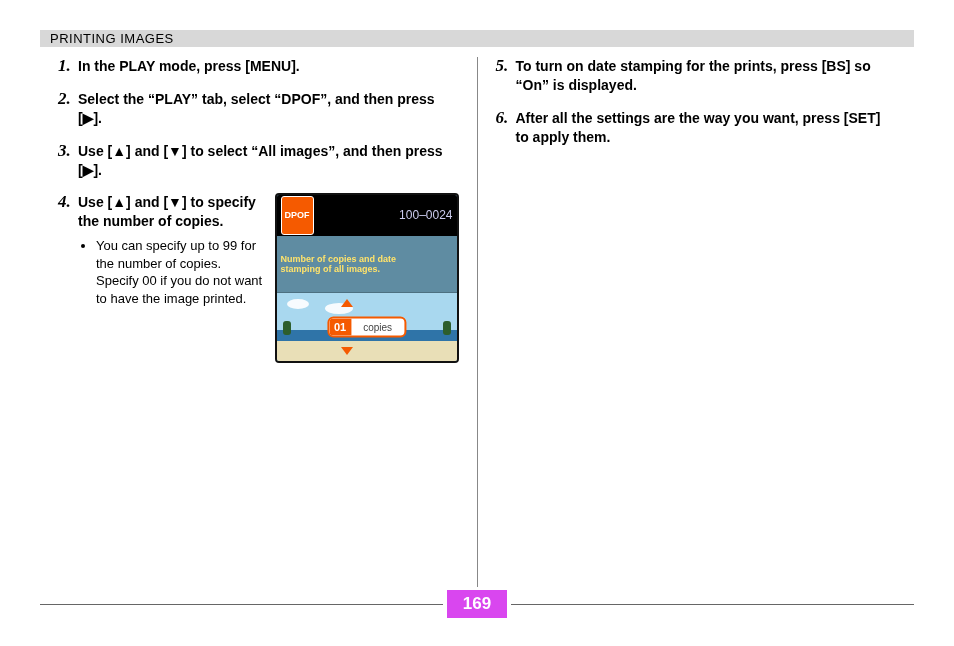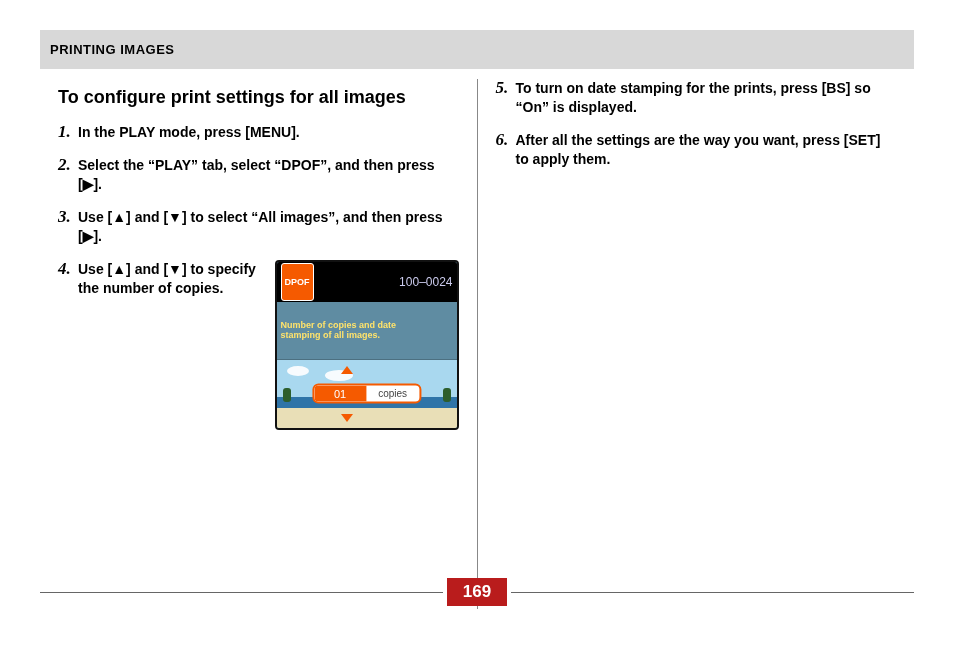--- a/index.html
+++ b/index.html
@@ -1,17 +1,17 @@
 <!DOCTYPE html>
 <html><head>
 <meta charset="utf-8">
 <style>
   html,body{margin:0;padding:0;font-family:Arial,Helvetica,sans-serif;color:#000;background:#fff}
   .page{position:relative;width:954px;height:646px;box-sizing:border-box;padding:30px 40px 0 40px}
-  .hdr{background:#d8d8d8;padding:12px 10px;font-weight:bold;font-size:13px;letter-spacing:.5px}
+  .hdr{background:#d8d8d8;padding:1px 10px;font-weight:normal;font-size:13px;letter-spacing:.5px}
   .cols{display:flex;margin-top:10px;height:530px}
   .col{flex:1;padding:0 18px;font-size:14px;line-height:1.35}
   .col.left{border-right:1px solid #888}
   .title{font-weight:bold;font-size:18px;margin:6px 0 14px}
   ol.steps{list-style:none;padding:0;margin:0}
   ol.steps>li{display:flex;margin-bottom:14px}
   ol.steps>li>.num{font-style:italic;font-weight:bold;font-size:17px;min-width:20px;font-family:"Times New Roman",serif;line-height:1}
   ol.steps>li>.body{flex:1}
   .step-text{font-weight:bold}
   ul.sub{list-style:disc;margin:6px 0 0 0;padding-left:18px;font-weight:normal;font-size:13px}
@@ -21,60 +21,62 @@
   
   .lcd{width:180px;border:2px solid #111;border-radius:4px;background:#7fbbd9;position:relative;font-family:Arial,sans-serif;overflow:hidden}
   .lcd-top{background:#000;display:flex;justify-content:space-between;align-items:center;padding:1px 4px;font-size:9px}
   .dpof{background:#f55a00;color:#fff;font-weight:bold;border:1px solid #fff;border-radius:3px;padding:12px 3px;font-size:9px}
   .imgno{color:#cce;font-size:12px}
   .lcd-desc{background:rgba(0,0,0,.25);color:#ffe36b;font-size:9px;font-weight:bold;padding:18px 4px;line-height:1.15;border-bottom:1px solid rgba(0,0,0,.2)}
   .scene{position:relative;height:68px;background:linear-gradient(#a9d8ef 0%,#a9d8ef 55%,#2f74a8 55%,#2f74a8 70%,#e9dfb7 70%,#e9dfb7 100%)}
   .cloud{position:absolute;background:#fff;border-radius:50%;opacity:.9}
   .tree{position:absolute;background:#2d5e2d;border-radius:3px}
   .copies-box{position:absolute;left:50%;top:50%;transform:translate(-50%,-50%);display:flex;align-items:center;border:2px solid #f55a00;border-radius:6px;background:#fff;overflow:hidden}
-  .copies-val{background:#f55a00;color:#fff;font-weight:normal;font-size:11px;padding:1px 20px}
+  .copies-val{background:#f55a00;color:#fff;font-weight:bold;font-size:11px;padding:1px 5px}
   .copies-lbl{color:#444;font-size:10px;padding:1px 12px}
   .arrow-up,.arrow-down{position:absolute;left:50%;width:0;height:0;border-left:6px solid transparent;border-right:6px solid transparent}
   .arrow-up{top:6px;transform:translateX(-26px);border-bottom:8px solid #f55a00}
   .arrow-down{bottom:6px;transform:translateX(-26px);border-top:8px solid #f55a00}
   .lcd-bot{background:#000;display:flex;align-items:center;padding:2px 4px;font-size:9px;gap:4px}
   .bs{background:#ddd;color:#000;font-weight:bold;border-radius:6px;padding:0 4px;font-size:9px}
   .ds{color:#ccc}
   
   .footer{position:absolute;left:40px;right:40px;bottom:28px;display:flex;align-items:center}
   .footer .line{flex:1;border-top:1px solid #666}
-  .pgno{background:#b91c1c;color:#fff;font-weight:bold;font-size:17px;padding:4px 16px;margin:12px 4px}
+  .pgno{background:#d946ef;color:#fff;font-weight:bold;font-size:17px;padding:4px 16px;margin:0 4px}
 </style>
 </head>
 <body>
 
 <div class="page">
   <div class="hdr">PRINTING IMAGES</div>
 
   <div class="cols">
     <div class="col left">
-      <div class="title">To configure print settings for all images</div>
       <ol class="steps">
         <li>
           <div class="num">1.</div>
           <div class="body"><span class="step-text">In the PLAY mode, press [MENU].</span></div>
         </li>
         <li>
           <div class="num">2.</div>
           <div class="body"><span class="step-text">Select the “PLAY” tab, select “DPOF”, and then press [▶].</span></div>
         </li>
         <li>
           <div class="num">3.</div>
           <div class="body"><span class="step-text">Use [▲] and [▼] to select “All images”, and then press [▶].</span></div>
         </li>
         <li>
           <div class="num">4.</div>
           <div class="body step4">
             <div class="step4-text">
               <span class="step-text">Use [▲] and [▼] to specify the number of copies.</span>
+              <ul class="sub">
+                <li>You can specify up to 99 for the number of copies. Specify 00 if you do not want to have the image printed.</li>
+              </ul>
             </div>
             <div class="lcd">
               <div class="lcd-top">
                 <span class="dpof">DPOF</span>
                 <span class="imgno">100–0024</span>
               </div>
               <div class="lcd-desc">
                 <div>Number of copies and date</div>
                 <div>stamping of all images.</div>
               </div>

